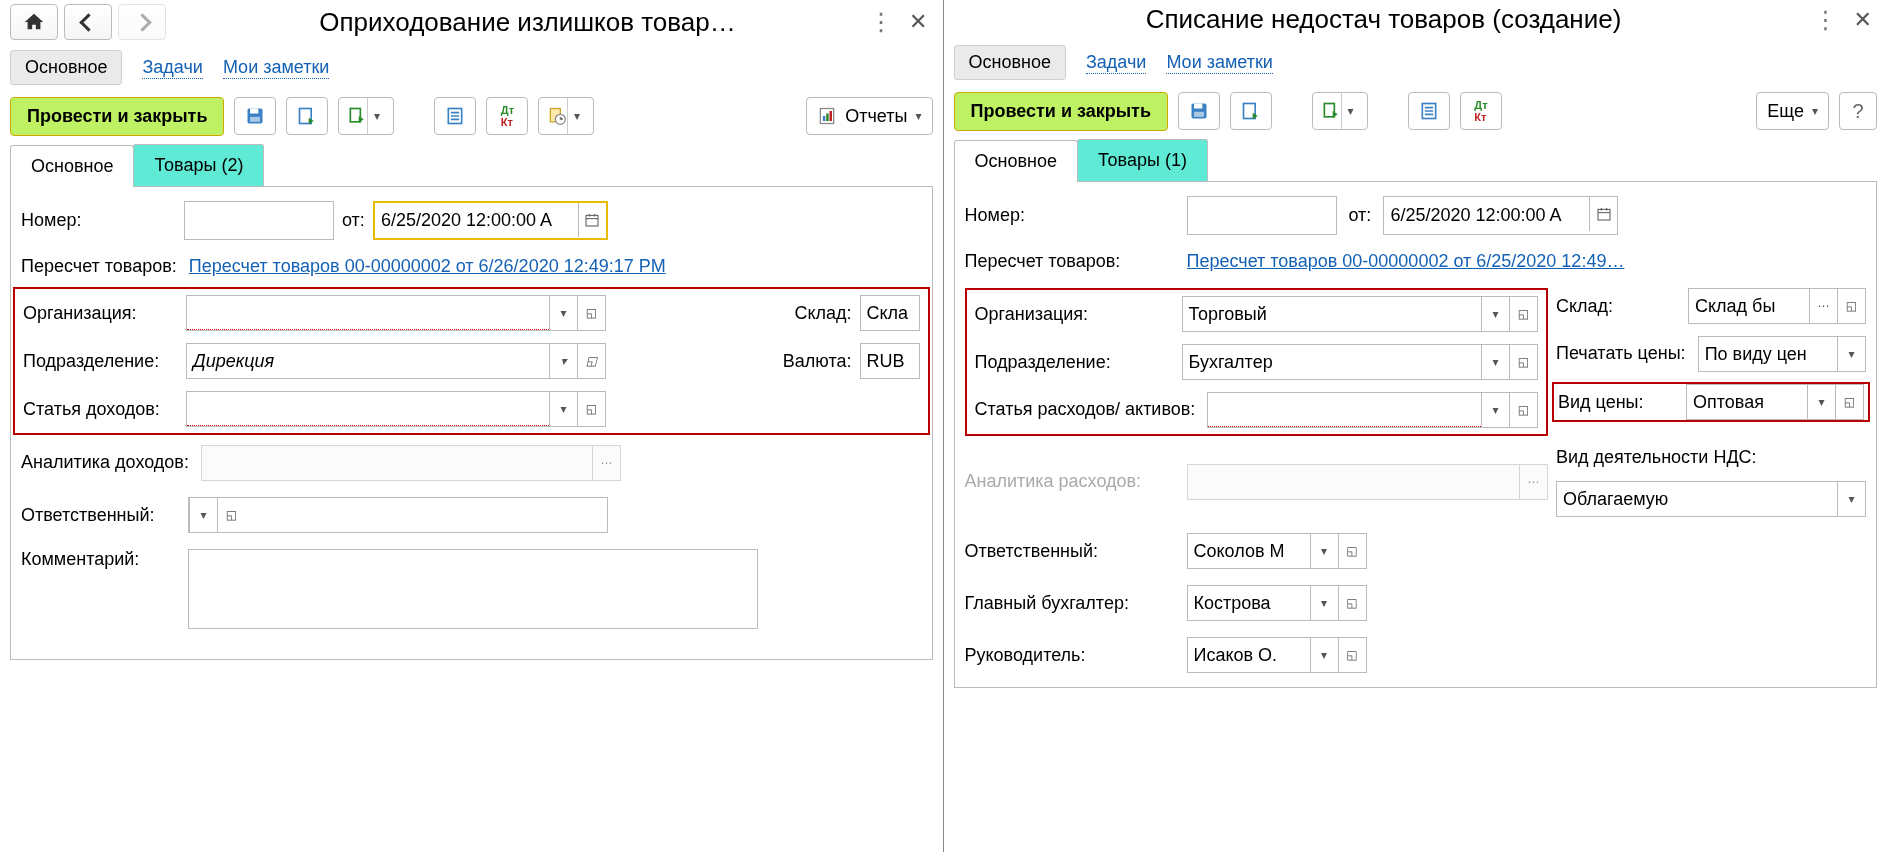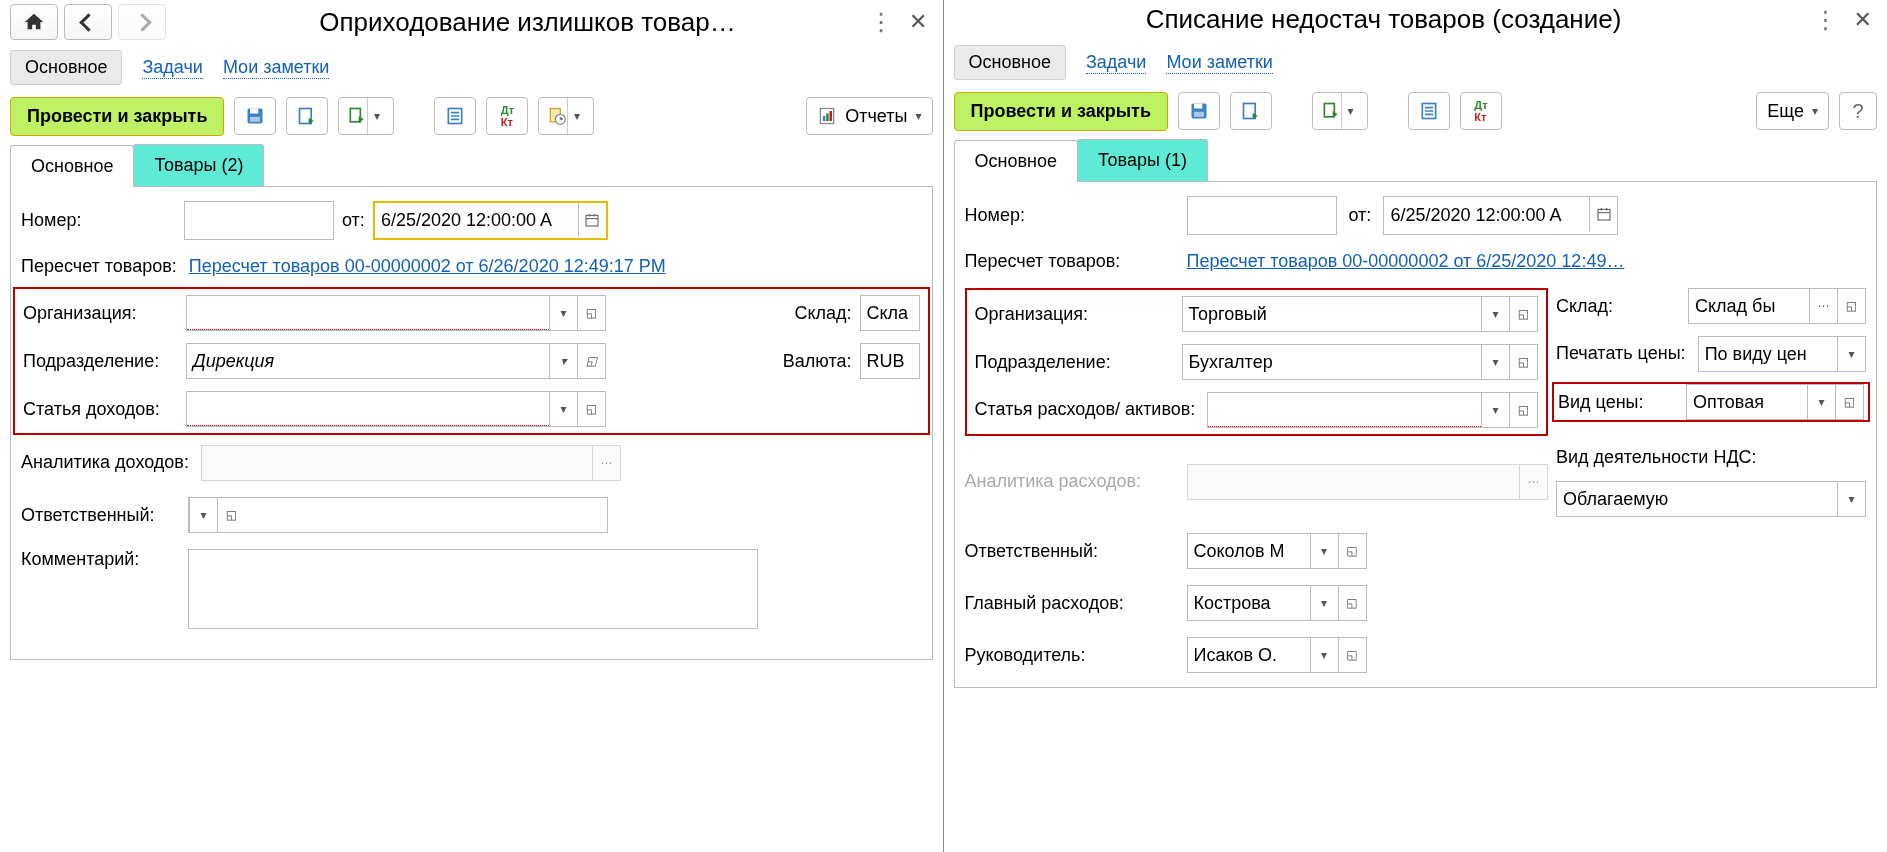--- a/index.html
+++ b/index.html
@@ -396,21 +396,21 @@
 
       <div class="row">
         <span class="label" style="min-width:210px;">Ответственный:</span>
         <div class="ref-input" style="width:180px;">
           <span class="val">Соколов М</span>
           <span class="btn">▾</span>
           <span class="btn">◱</span>
         </div>
       </div>
       <div class="row">
-        <span class="label" style="min-width:210px;">Главный расходов:</span>
+        <span class="label" style="min-width:210px;">Главный бухгалтер:</span>
         <div class="ref-input" style="width:180px;">
           <span class="val">Кострова</span>
           <span class="btn">▾</span>
           <span class="btn">◱</span>
         </div>
       </div>
       <div class="row" style="margin-bottom:0;">
         <span class="label" style="min-width:210px;">Руководитель:</span>
         <div class="ref-input" style="width:180px;">
           <span class="val">Исаков О.</span>

